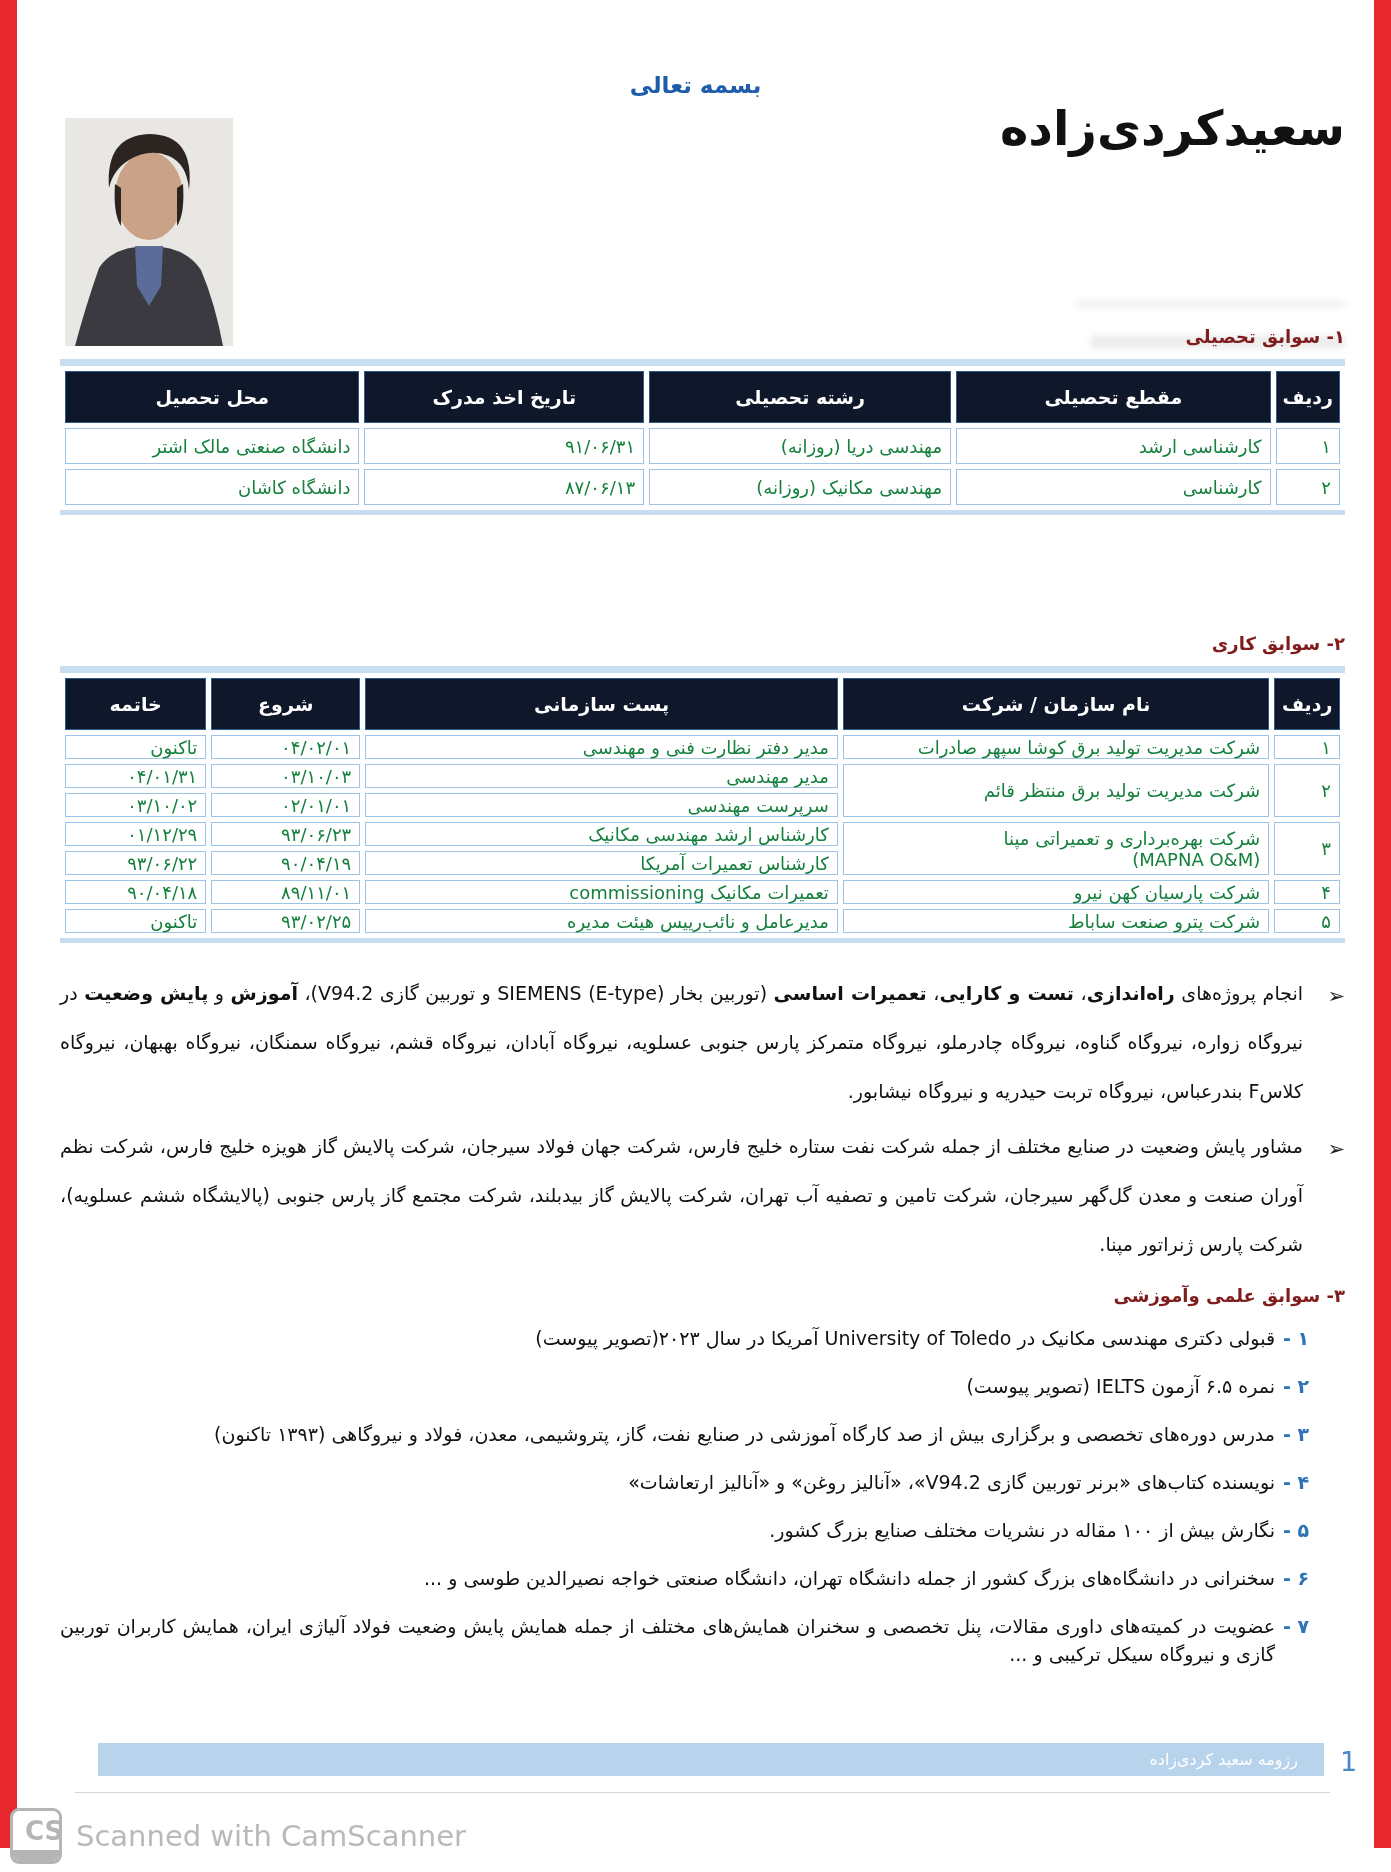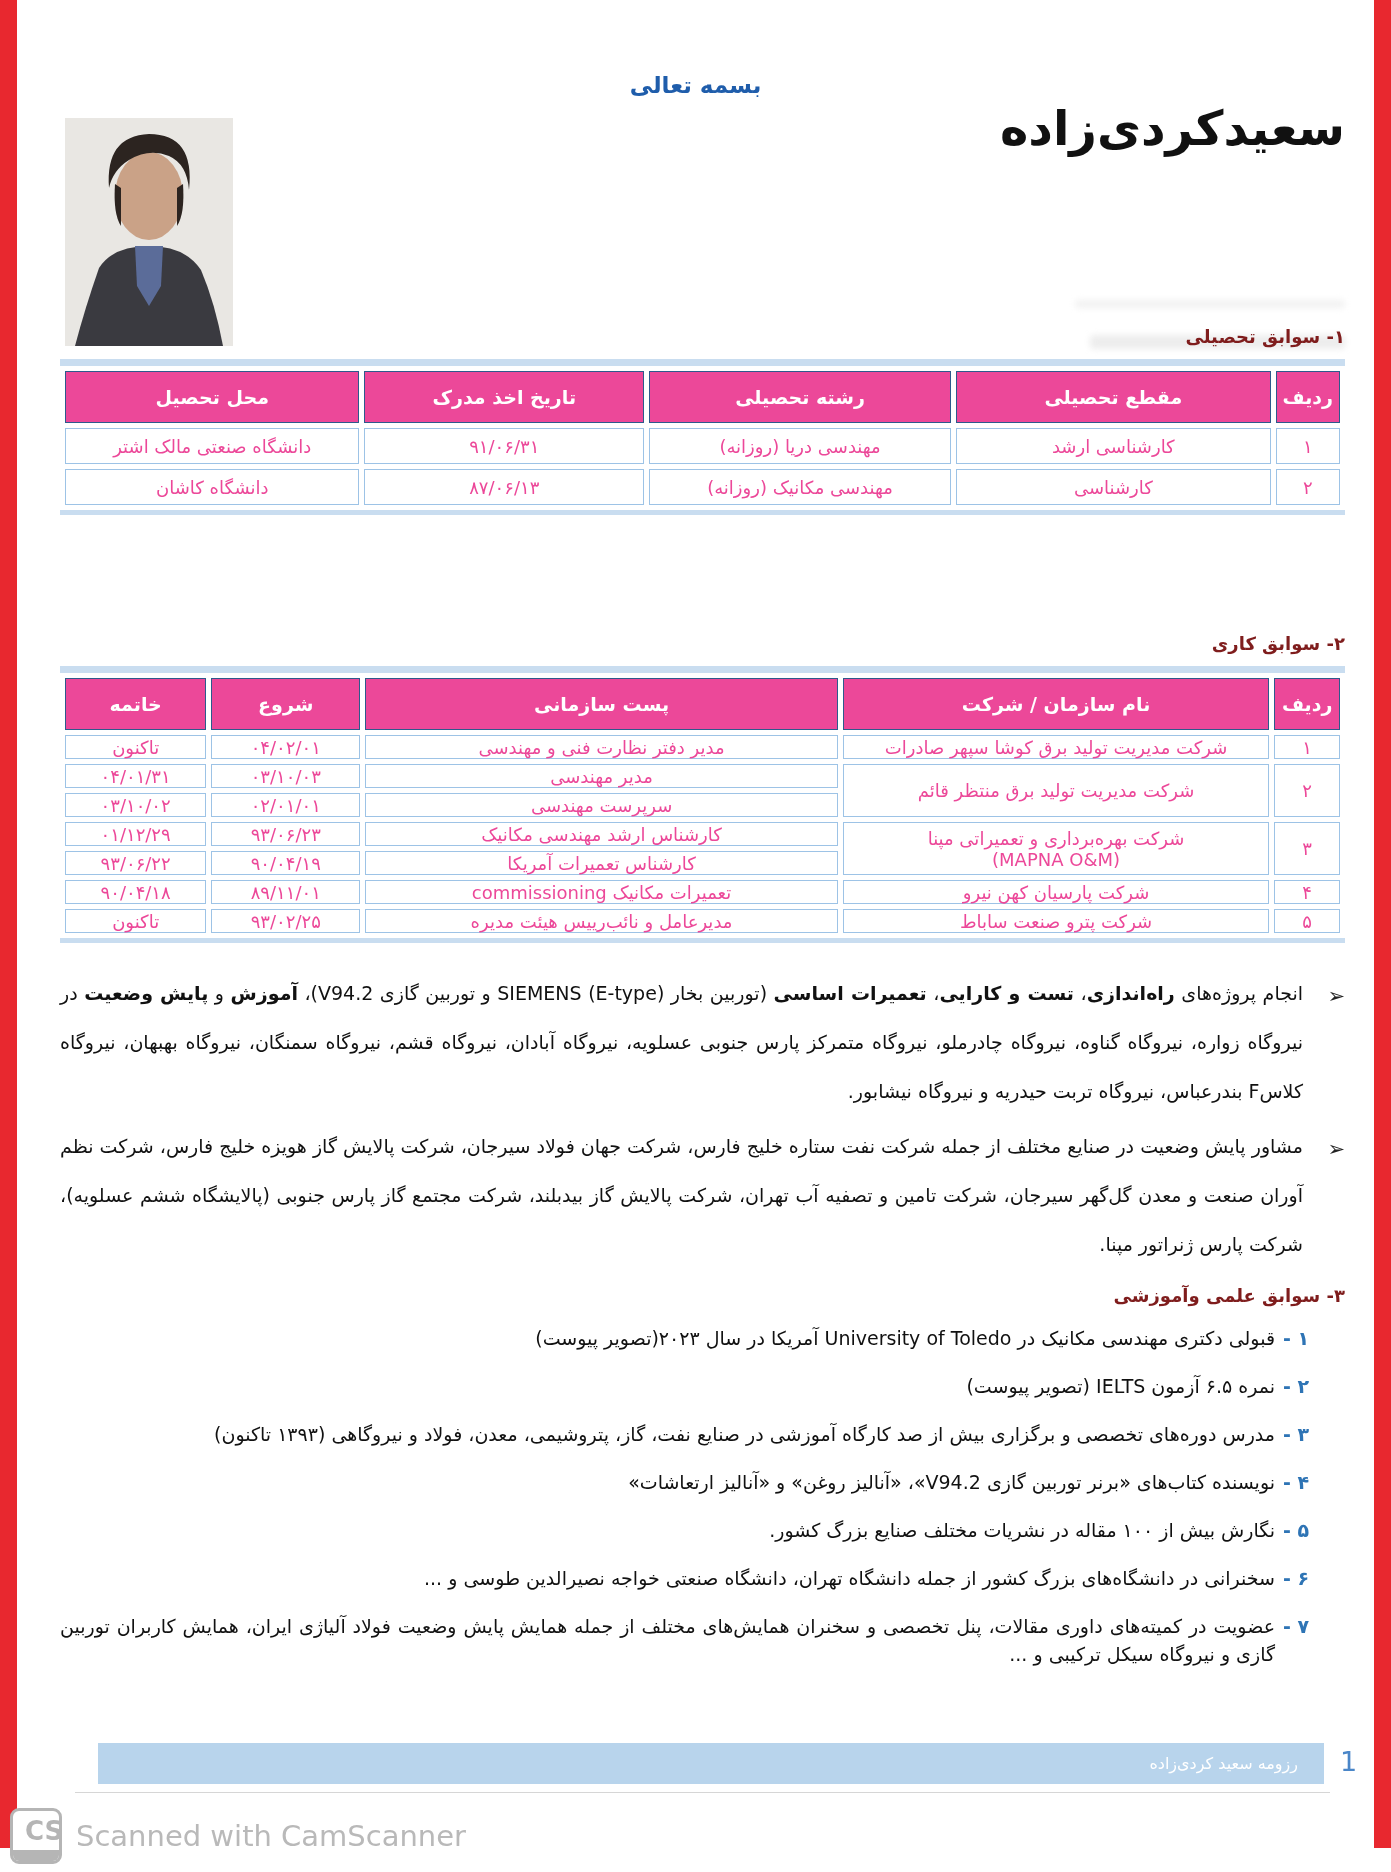--- a/index.html
+++ b/index.html
@@ -35,25 +35,25 @@
 
   
   .content { position:absolute; top:326px; right:46px; left:60px; }
   .section-title {
     color:#7f1d1d; font-weight:bold; font-size:18px; text-align:right;
     margin-bottom:12px;
   }
   .tbl-wrap { border-top:7px solid #c9ddf0; border-bottom:5px solid #c9ddf0; background:#ffffff; }
   table { width:100%; border-collapse:separate; border-spacing:5px; direction:rtl; }
   th {
-    background:#ec4899; color:#ffffff; font-weight:bold; font-size:19px;
+    background:#0f172a; color:#ffffff; font-weight:bold; font-size:19px;
     height:40px; text-align:center; padding:14px 6px; border:1px solid #2d5a8c;
   }
   td {
-    border:1px solid #9dc3e6; font-size:18px; color:#ec4899; text-align:center;
+    border:1px solid #9dc3e6; font-size:18px; color:#15803d; 
     padding:0 8px; height:36px; background:#fff;
   }
   .work-table td { height:24px; }
   .edu-block { margin-bottom:0; }
   .work-title { margin-top:118px; }
 
   
   .bullets { margin-top:26px; }
   .bullet { display:flex; direction:rtl; margin-bottom:6px; }
   .bullet-arrow {
@@ -69,21 +69,21 @@
   .academic-list li { display:flex; direction:rtl; margin-bottom:20px; }
   .item-no {
     flex:0 0 34px; color:#2e74b5; font-weight:bold; font-size:19px;
     line-height:28px; text-align:right;
   }
   .item-text { flex:1; font-size:19px; line-height:28px; color:#111; text-align:right; }
   .item-wrap .item-text { text-align:justify; }
 
   
   .footer-bar {
-    position:absolute; left:98px; top:1743px; width:1226px; height:41px;
+    position:absolute; left:98px; top:1743px; width:1226px; height:33px;
     background:#b8d4ec; color:#ffffff; font-size:16px;
     display:flex; align-items:center; justify-content:flex-start;
     padding:0 26px; direction:rtl;
   }
   .page-number {
     position:absolute; left:1340px; top:1746px; color:#4a86c8; font-size:27px;
     direction:ltr;
   }
   .footer-divider {
     position:absolute; left:75px; top:1792px; width:1255px; height:1px; background:#d6d6d6;

